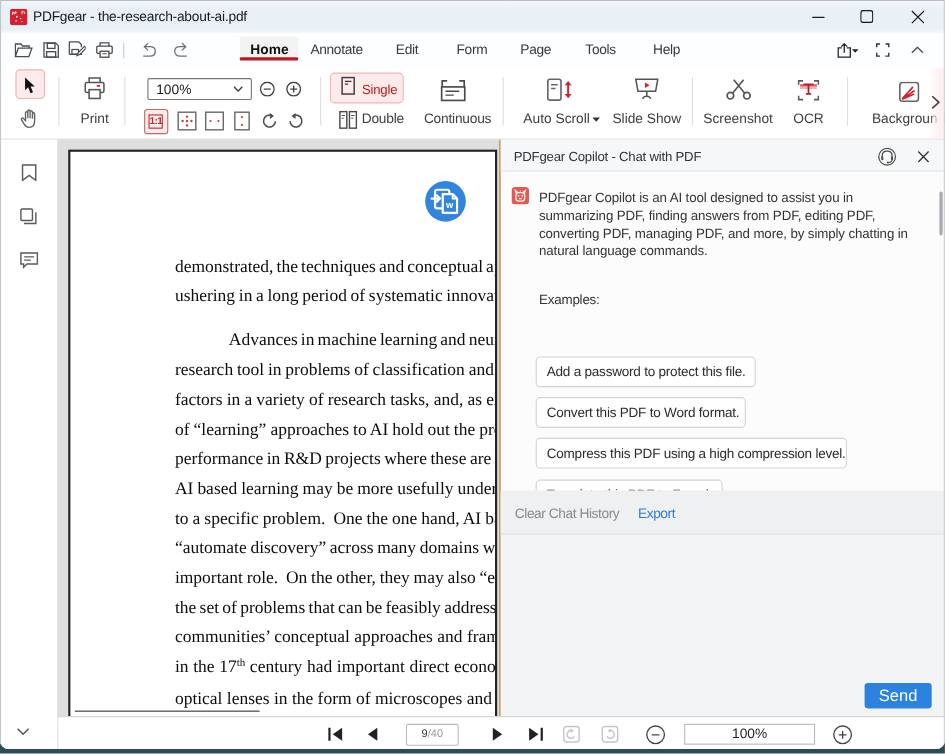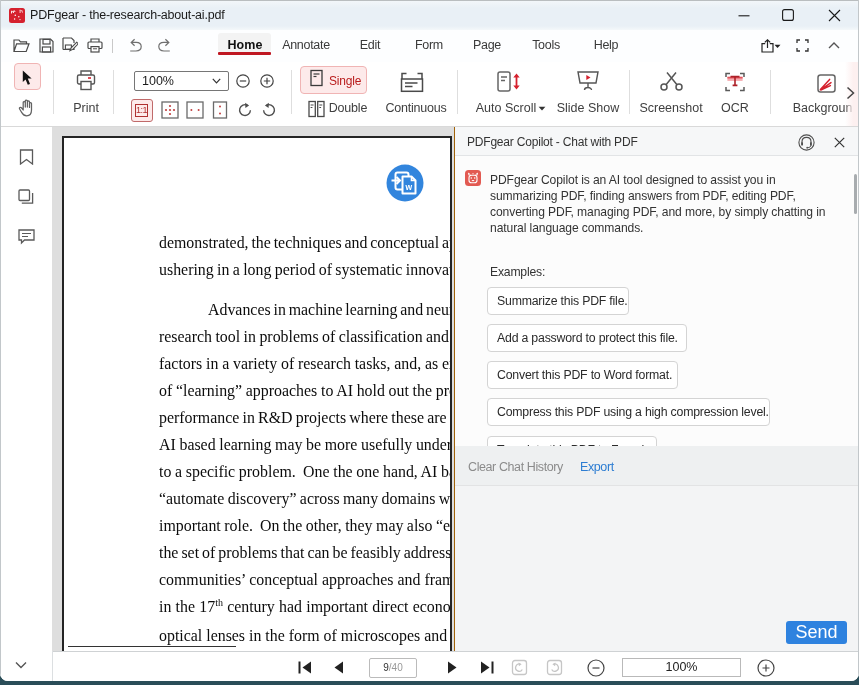--- a/index.html
+++ b/index.html
@@ -134,21 +134,21 @@
         <circle cx="7" cy="7" r="6.2" fill="none" stroke="#444" stroke-width="1.2"></circle>
         <path d="M3.8 7 L10.2 7" stroke="#444" stroke-width="1.2"></path>
       </svg>
     <svg class="abs" style="left:260px;top:12px" width="14" height="14" viewBox="0 0 14 14">
         <circle cx="7" cy="7" r="6.2" fill="none" stroke="#444" stroke-width="1.2"></circle>
         <path d="M3.8 7 L10.2 7 M7 3.8 L7 10.2" stroke="#444" stroke-width="1.2"></path>
       </svg>
 
     <div class="abs" style="left:131px;top:37px;width:22px;height:23px;background:#fdeaea;border:1px solid #c06a6a;border-radius:3px;box-sizing:border-box"></div>
     <div class="abs" style="left:135px;top:42px;width:13px;height:13px;border:1.2px solid #b03030;box-sizing:border-box"></div>
-    <div class="abs" style="left:136px;top:43px;font-size:9px;color:#b03030;font-weight:normal;letter-spacing:-0.5px">1:1</div>
+    <div class="abs" style="left:136px;top:43px;font-size:9px;color:#b03030;font-weight:bold;letter-spacing:-0.5px">1:1</div>
     <svg class="abs" style="left:161px;top:39px" width="18" height="18" viewBox="0 0 18 18">
         <rect x="1" y="1" width="16" height="16" fill="none" stroke="#6a6a6a" stroke-width="1.3"></rect>
         <circle cx="9" cy="5" r="1.1" fill="#c24040"></circle>
         <circle cx="9" cy="13" r="1.1" fill="#c24040"></circle>
         <circle cx="5" cy="9" r="1.1" fill="#c24040"></circle>
         <circle cx="13" cy="9" r="1.1" fill="#c24040"></circle>
         <circle cx="9" cy="9" r="1.1" fill="#c24040"></circle>
       </svg>
     <svg class="abs" style="left:186px;top:39px" width="18" height="18" viewBox="0 0 18 18">
         <rect x="1" y="1" width="16" height="16" fill="none" stroke="#6a6a6a" stroke-width="1.3"></rect>
@@ -301,31 +301,30 @@
         <rect width="16" height="16" rx="3.5" fill="#e25a52"></rect>
         <path d="M4.2 5.6 L3.4 3.2 L5.4 4.6 M11.8 5.6 L12.6 3.2 L10.6 4.6" fill="none" stroke="#fff" stroke-width="1"></path>
         <path d="M8 3.2 l0 1" stroke="#fff" stroke-width="1"></path>
         <rect x="4" y="5.2" width="8" height="7.6" rx="2.6" fill="none" stroke="#fff" stroke-width="1.1"></rect>
         <circle cx="6.3" cy="8" r="0.8" fill="#fff"></circle>
         <circle cx="9.7" cy="8" r="0.8" fill="#fff"></circle>
         <path d="M6.8 10.6 l2.4 0" stroke="#fff" stroke-width="1"></path>
       </svg>
     <div class="abs" style="left:35px;top:45px;width:360px;font-size:12.1px;letter-spacing:-0.1px;line-height:16.1px;color:#333">PDFgear Copilot is an AI tool designed to assist you in<br>summarizing PDF, finding answers from PDF, editing PDF,<br>converting PDF, managing PDF, and more, by simply chatting in<br>natural language commands.</div>
     <div class="abs" style="left:35px;top:138px;font-size:12.2px;letter-spacing:-0.2px;color:#333">Examples:</div>
-    <div class="pbtn" style="left:32px;top:160px;width:142px;height:28px">Summarize this PDF file.</div>
     <div class="pbtn" style="left:32px;top:197px;width:200px;height:28px">Add a password to protect this file.</div>
     <div class="pbtn" style="left:32px;top:271px;width:283px;height:28px">Compress this PDF using a high compression level.</div>
     <div class="pbtn" style="left:32px;top:234px;width:191px;height:28px">Convert this PDF to Word format.</div>
     <div class="pbtn" style="left:32px;top:309px;width:170px;height:28px">Translate this PDF to French.</div>
 
     <div class="abs" style="left:0;top:319px;width:405px;height:205px;background:#f3f4f5"></div>
     <div class="abs" style="left:0;top:319px;width:405px;height:40px;background:#eef0f1;border-bottom:1px solid #e2e3e4;box-sizing:border-box"></div>
     <div class="abs" style="left:13px;top:333px;font-size:12.5px;letter-spacing:-0.4px;color:#8b8b8b">Clear Chat History</div>
     <div class="abs" style="left:125px;top:333px;font-size:12.5px;letter-spacing:-0.4px;color:#2d7dd2">Export</div>
-    <div class="abs" style="left:331px;top:494px;width:61px;height:23px;background:#2e82df;border-radius:3px;color:#fff;font-size:18px;text-align:center;line-height:23px">Send</div>
+    <div class="abs" style="left:331px;top:494px;width:61px;height:23px;background:#2e82df;border-radius:3px;color:#fff;font-size:15px;text-align:center;line-height:23px">Send</div>
     <div class="abs" style="left:399px;top:47px;width:3px;height:40px;background:#a8acaf;border-radius:2px"></div>
   </div>
 
   <div id="bottombar">
     <div id="bbline"></div>
     <div class="abs" style="left:52px;top:0;width:1px;height:30px;background:#dcdfe1"></div>
     <svg class="abs" style="left:15px;top:10px" width="12" height="8" viewBox="0 0 12 8">
         <path d="M1 1.5 L6 6.5 L11 1.5" fill="none" stroke="#555" stroke-width="1.4"></path>
       </svg>
     <svg class="abs" style="left:298px;top:10px" width="14" height="13" viewBox="0 0 14 13">

